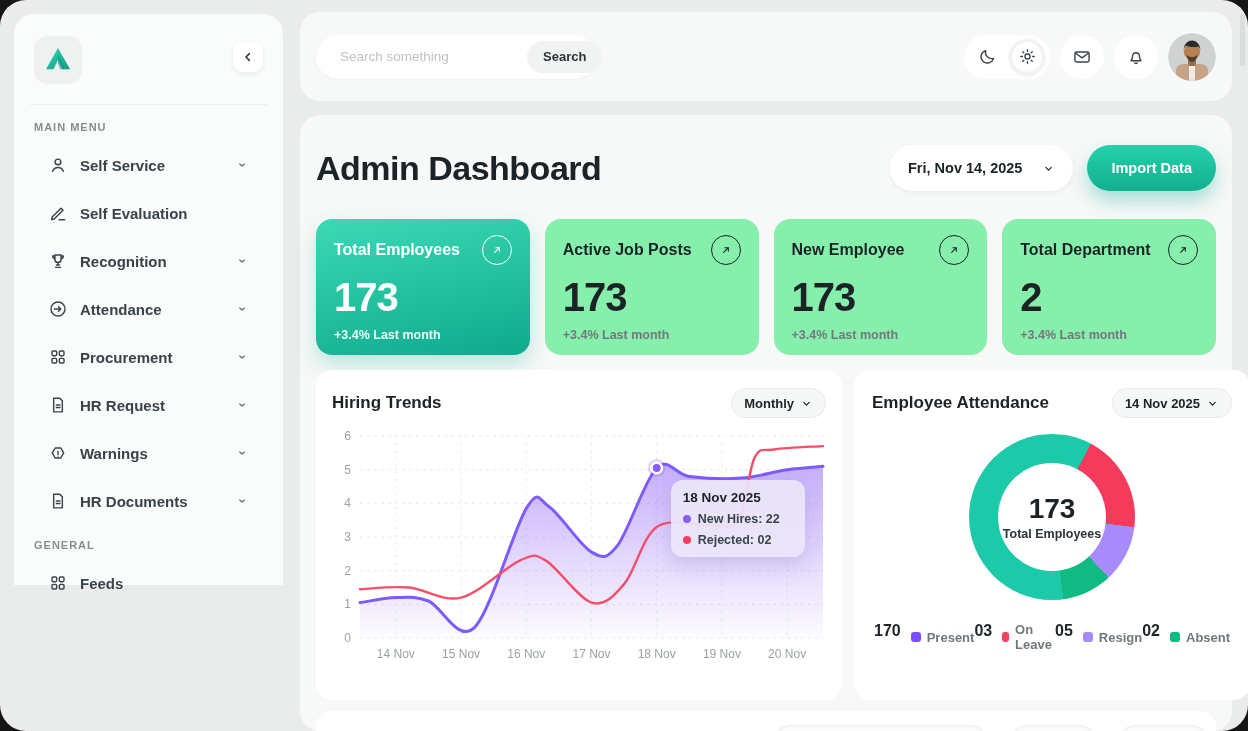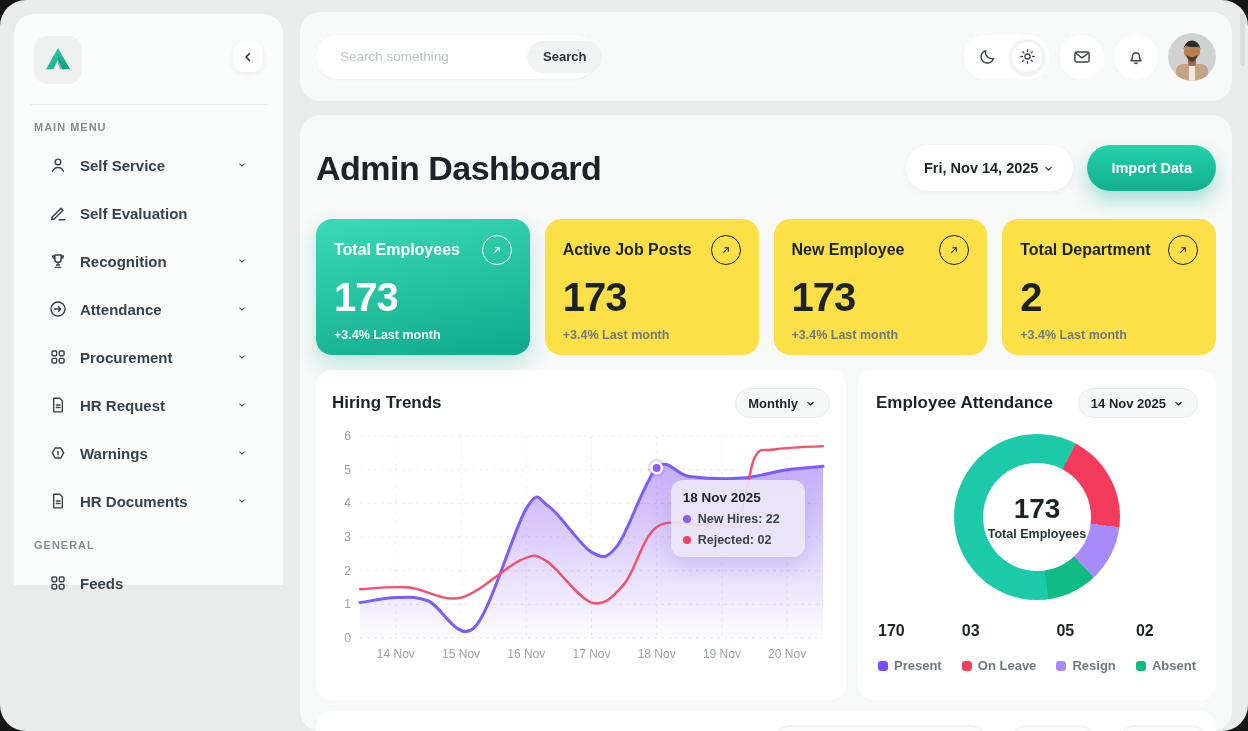--- a/index.html
+++ b/index.html
@@ -48,30 +48,30 @@
   .round-btn svg { width:20px; height:20px; fill:none; stroke:currentColor; stroke-width:1.7; stroke-linecap:round; stroke-linejoin:round; }
   .avatar { width:48px; height:48px; border-radius:50%; overflow:hidden; cursor:pointer; }
   .scroll-thumb { position:absolute; right:3px; top:14px; width:5px; height:52px; border-radius:3px; background:#DBDCDC; }
 
   
   .mainpanel { position:absolute; left:300px; top:115px; width:932px; height:616px; background:#F7F8F8;
                border-radius:20px; padding:30px 16px 0 16px; }
   .page-head { display:flex; align-items:center; }
   .page-title { font-size:34px; font-weight:800; color:#1B2327; letter-spacing:-.5px; }
   .head-right { margin-left:auto; display:flex; align-items:center; gap:14px; }
-  .date-pill { height:46px; background:#fff; border-radius:23px; display:flex; align-items:center; gap:4px;
+  .date-pill { height:46px; background:#fff; border-radius:23px; display:flex; align-items:center; gap:20px;
                padding:0 18px; font-size:14.5px; font-weight:700; color:#1B2327; box-shadow:0 2px 6px rgba(0,0,0,.05); cursor:pointer; }
   .date-pill svg, .mini-pill svg { width:13px; height:13px; fill:none; stroke:#1B2327; stroke-width:2.2; stroke-linecap:round; stroke-linejoin:round; }
   .import-btn { height:46px; padding:0 24px; border:0; border-radius:23px; color:#fff; font-size:14.5px; font-weight:700;
                 font-family:"Liberation Sans", sans-serif; background:linear-gradient(180deg,#25D1AB,#12AE8F);
                 box-shadow:0 10px 18px rgba(18,178,148,.35); cursor:pointer; }
 
   
   .stats { display:flex; gap:15px; margin-top:28px; }
-  .stat-card { flex:1; height:136px; background:#fde047; border-radius:16px; padding:16px 18px; color:#1B2327; }
+  .stat-card { flex:1; height:136px; background:#86efac; border-radius:16px; padding:16px 18px; color:#1B2327; }
   .stat-card.hl { background:linear-gradient(168deg,#3BDAB5 0%,#0FA98C 100%); color:#fff;
                   box-shadow:0 10px 20px rgba(18,178,148,.25); }
   .stat-top { display:flex; align-items:center; justify-content:space-between; }
   .stat-title { font-size:16px; font-weight:700; }
   .stat-arrow { width:30px; height:30px; border-radius:50%; border:1.5px solid currentColor; display:flex;
                 align-items:center; justify-content:center; cursor:pointer; }
   .stat-arrow svg { width:14px; height:14px; fill:none; stroke:currentColor; stroke-width:1.8; stroke-linecap:round; stroke-linejoin:round; }
   .stat-value { font-size:40px; font-weight:800; margin-top:10px; letter-spacing:-1px; }
   .stat-delta { font-size:12.5px; margin-top:8px; color:#707A7E; font-weight:600; }
   .stat-card.hl .stat-delta { color:rgba(255,255,255,.92); }
@@ -94,21 +94,21 @@
   .tt-row { display:flex; align-items:center; gap:7px; margin-top:7px; font-size:12.5px; font-weight:600; color:#3A444A; }
   .tt-dot { width:8px; height:8px; border-radius:50%; }
 
   
   .donut { position:relative; width:166px; height:166px; border-radius:50%; margin:16px auto 0 auto; }
   .donut .hole { position:absolute; inset:29px; background:#fff; border-radius:50%;
                  display:flex; flex-direction:column; align-items:center; justify-content:center; }
   .donut-value { font-size:28px; font-weight:800; color:#1B2327; }
   .donut-label { font-size:12.5px; font-weight:700; color:#2A3338; margin-top:2px; }
   .att-legend { display:flex; justify-content:space-between; margin:22px 2px 0 2px; }
-  .leg-item { display:flex; flex-direction:column; gap:18px; }
+  .leg-item { display:flex; flex-direction:row; gap:10px; }
   .leg-value { font-size:16px; font-weight:800; color:#1B2327; }
   .leg-row { display:flex; align-items:center; gap:6px; font-size:13px; font-weight:600; color:#6F797D; }
   .leg-sq { width:10px; height:10px; border-radius:3px; }
 
   
   .bottom-card { margin-top:11px; height:60px; background:#fff; border-radius:16px 16px 0 0; position:relative; }
   .ghost-row { position:absolute; top:14px; right:8px; display:flex; gap:22px; }
   .ghost-pill { height:34px; border-radius:17px; border:2px solid #F1F2F3; background:#FBFBFC; }
 </style>
 </head>

